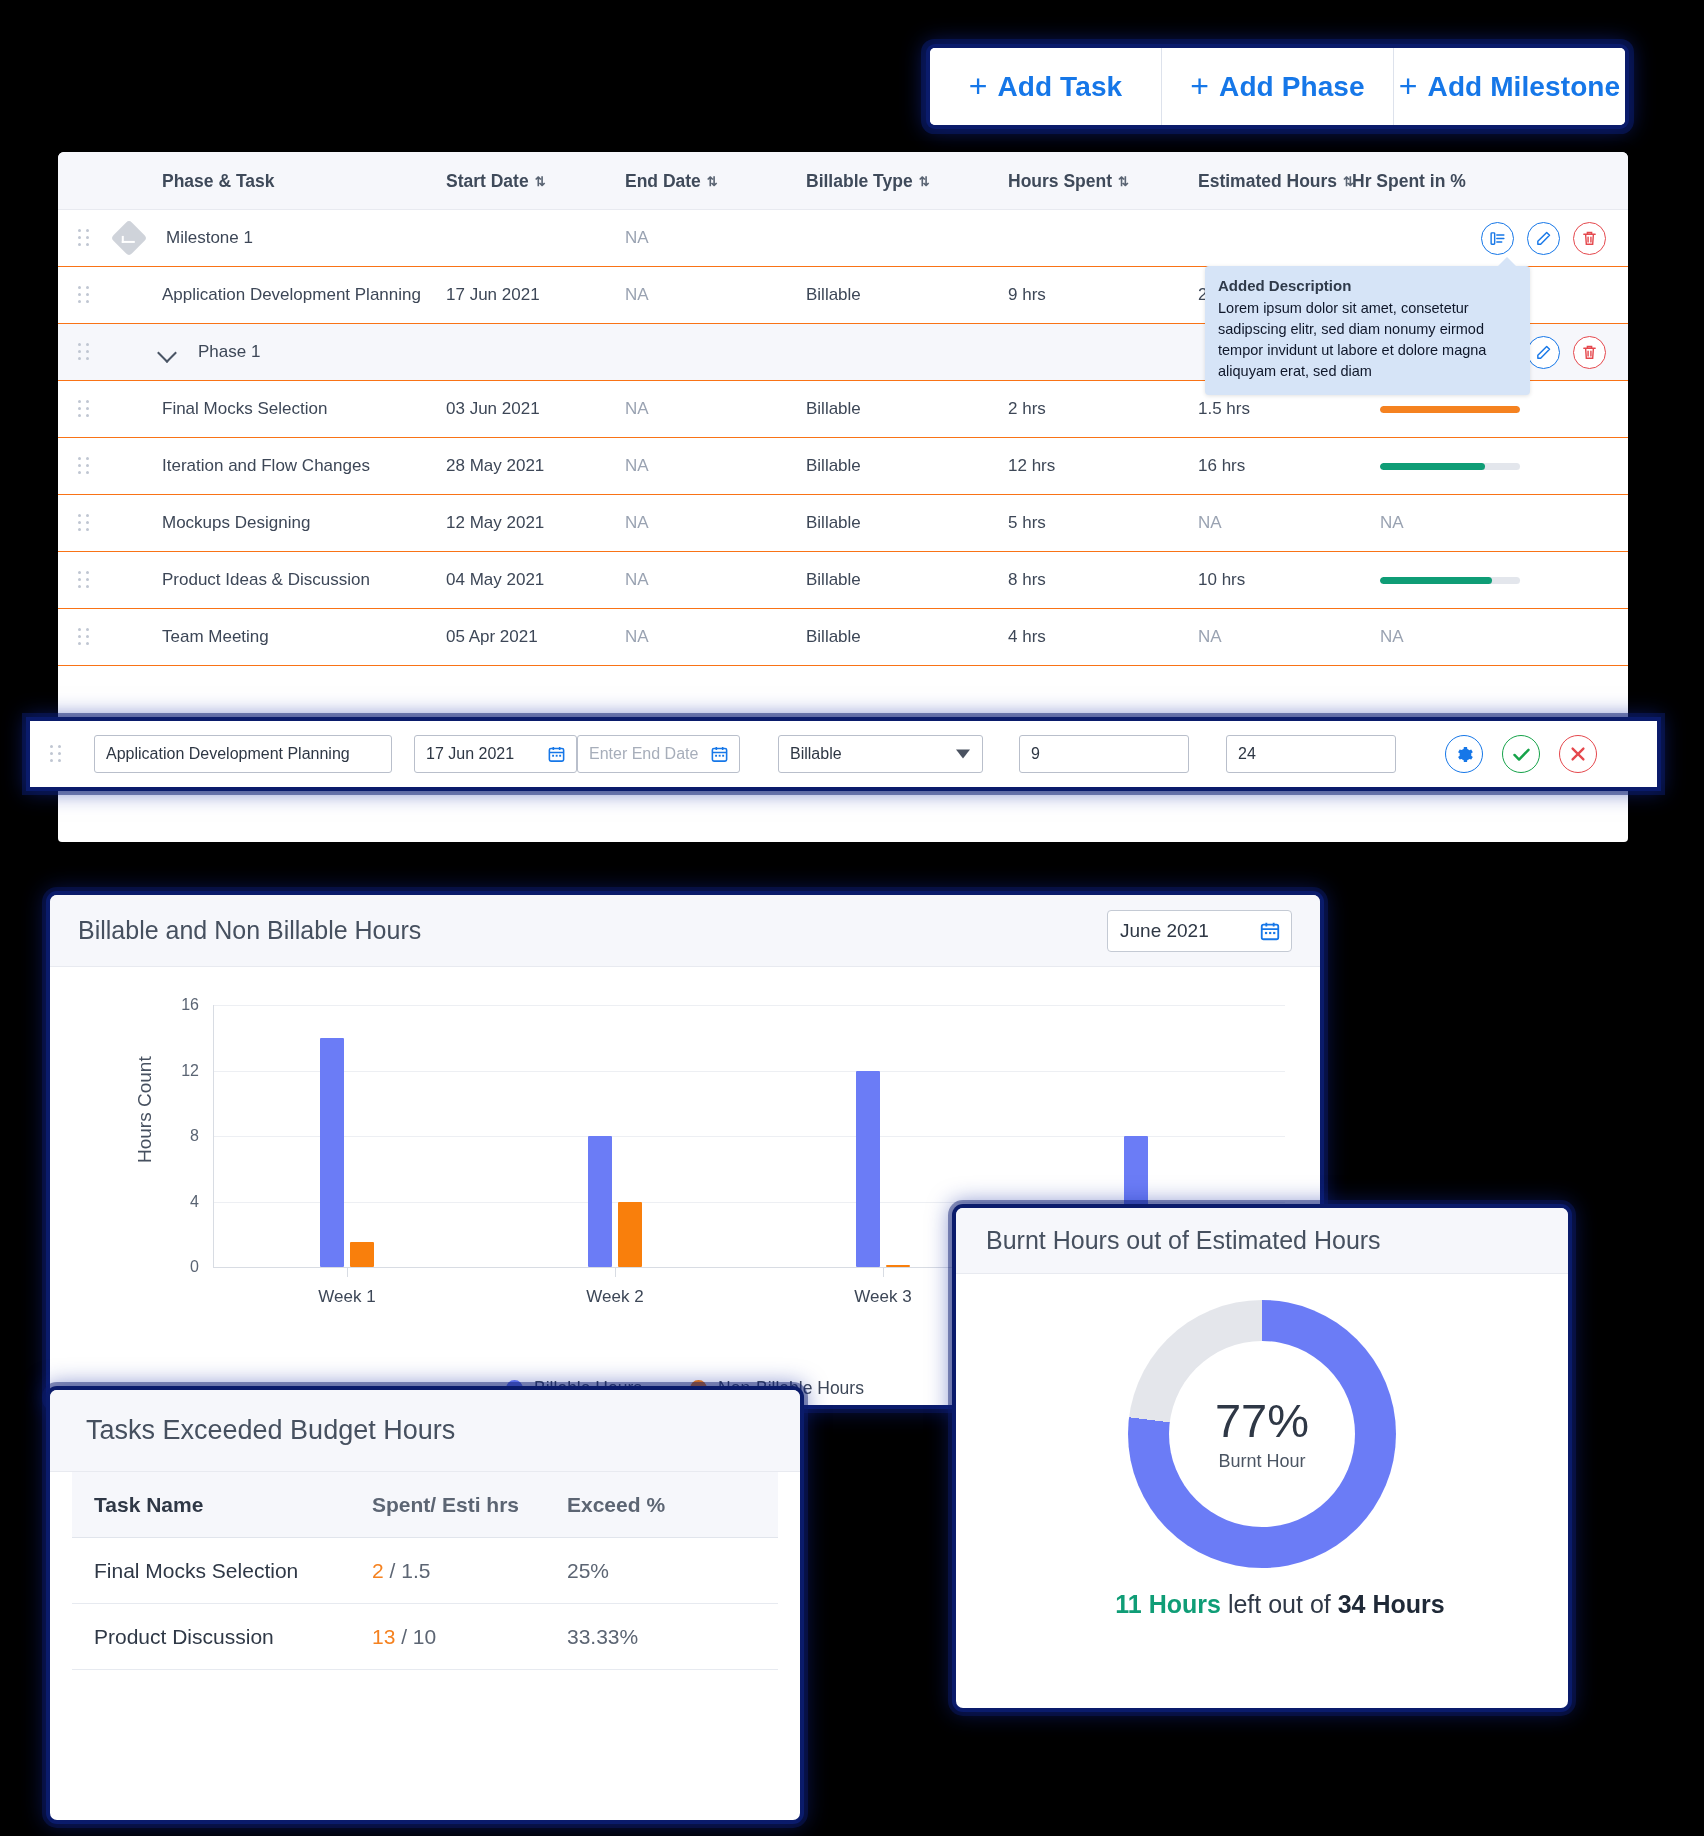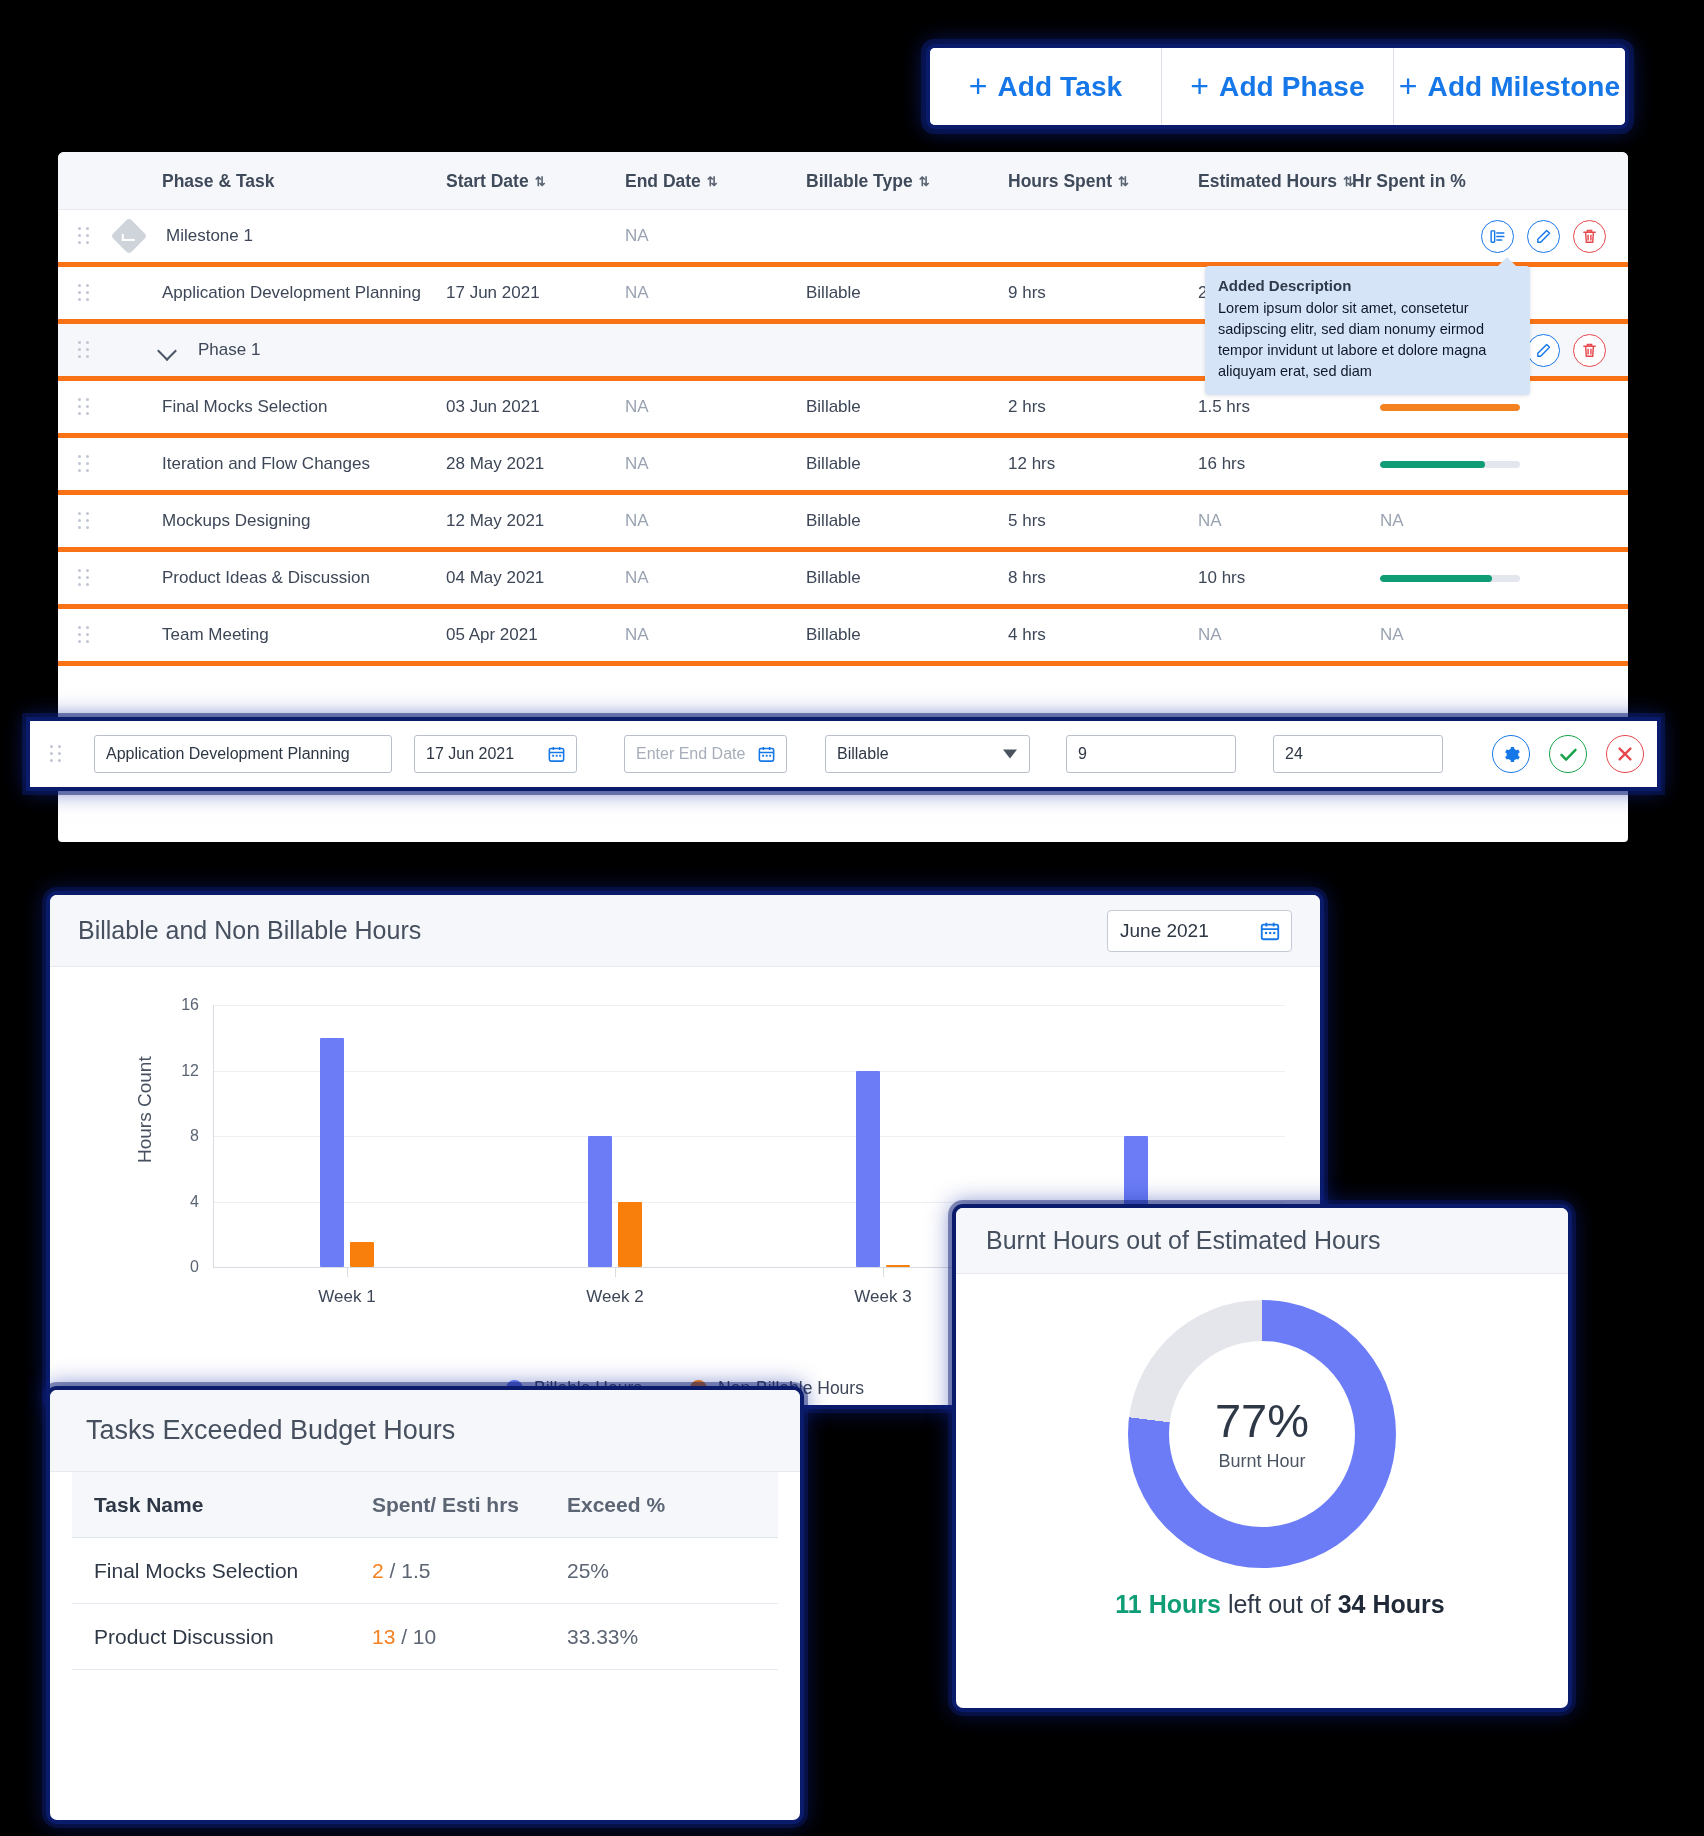--- a/index.html
+++ b/index.html
@@ -53,21 +53,21 @@
     position:relative;
   }
   .th {
     position:absolute; top:0; height:58px;
     display:flex; align-items:center;
     font-size:17.5px; color:#3f4a5a; font-weight:600;
     white-space:nowrap;
   }
   .sortic { font-size:13px; margin-left:6px; color:#5a6473; letter-spacing:-2px; }
 
-  .trow { position:relative; height:57px; border-bottom:5px solid #f97316; background:#fff; }
+  .trow { position:relative; height:57px; border-bottom:1px solid #f97316; background:#fff; }
   .trow.phase { background:#f6f7fb; }
   .cell {
     position:absolute; top:0; height:100%;
     display:flex; align-items:center;
     font-size:17px; color:#3d4757;
     white-space:nowrap;
   }
   .cell.muted { color:#9aa3b2; }
   .grip {
     position:absolute; left:20px; top:50%; transform:translateY(-50%);
@@ -483,21 +483,21 @@
   <div class="fld" style="width:163px;margin-left:22px;">
     <span>17 Jun 2021</span>
     <svg class="cal-ic" viewBox="0 0 24 24" fill="none" stroke="#1677e8" stroke-width="2">
       <rect x="3" y="5" width="18" height="16" rx="2"></rect>
         <path d="M3 10h18M8 3v4M16 3v4"></path>
       <rect x="6.5" y="13" width="2.4" height="2.4" fill="#1677e8" stroke="none"></rect>
       <rect x="11" y="13" width="2.4" height="2.4" fill="#1677e8" stroke="none"></rect>
       <rect x="15.4" y="13" width="2.4" height="2.4" fill="#1677e8" stroke="none"></rect>
     </svg>
   </div>
-  <div class="fld ph" style="width:163px;margin-left:47px;">
+  <div class="fld ph" style="width:163px;">
     <span>Enter End Date</span>
     <svg class="cal-ic" viewBox="0 0 24 24" fill="none" stroke="#1677e8" stroke-width="2">
       <rect x="3" y="5" width="18" height="16" rx="2"></rect>
         <path d="M3 10h18M8 3v4M16 3v4"></path>
       <rect x="6.5" y="13" width="2.4" height="2.4" fill="#1677e8" stroke="none"></rect>
       <rect x="11" y="13" width="2.4" height="2.4" fill="#1677e8" stroke="none"></rect>
       <rect x="15.4" y="13" width="2.4" height="2.4" fill="#1677e8" stroke="none"></rect>
     </svg>
   </div>
   <div class="fld" style="width:205px;margin-left:38px;">

